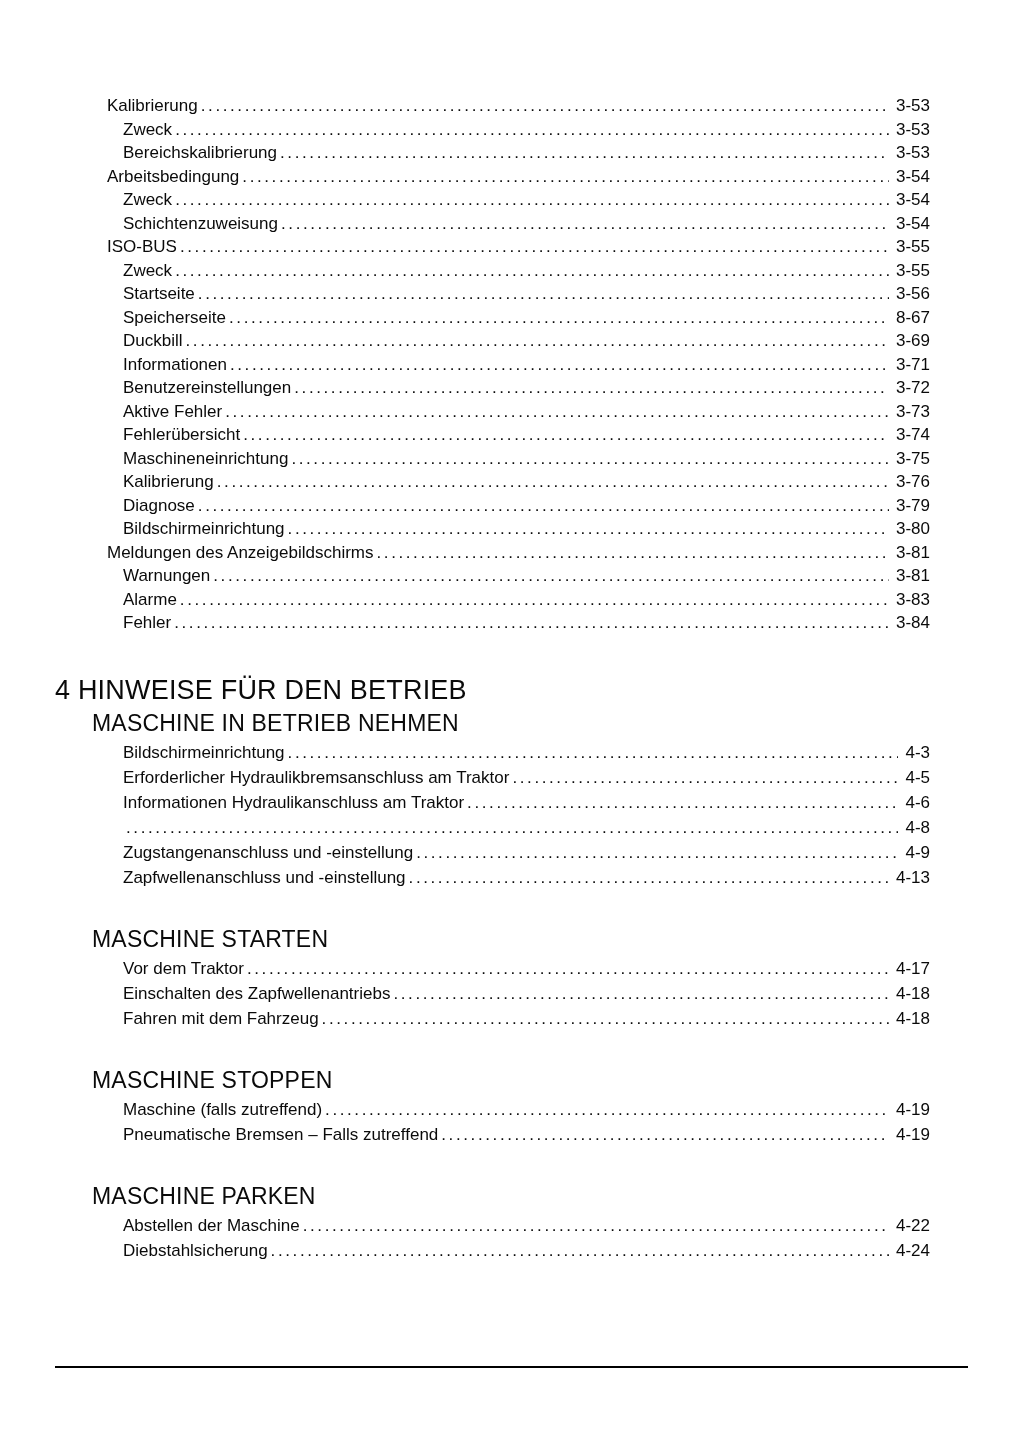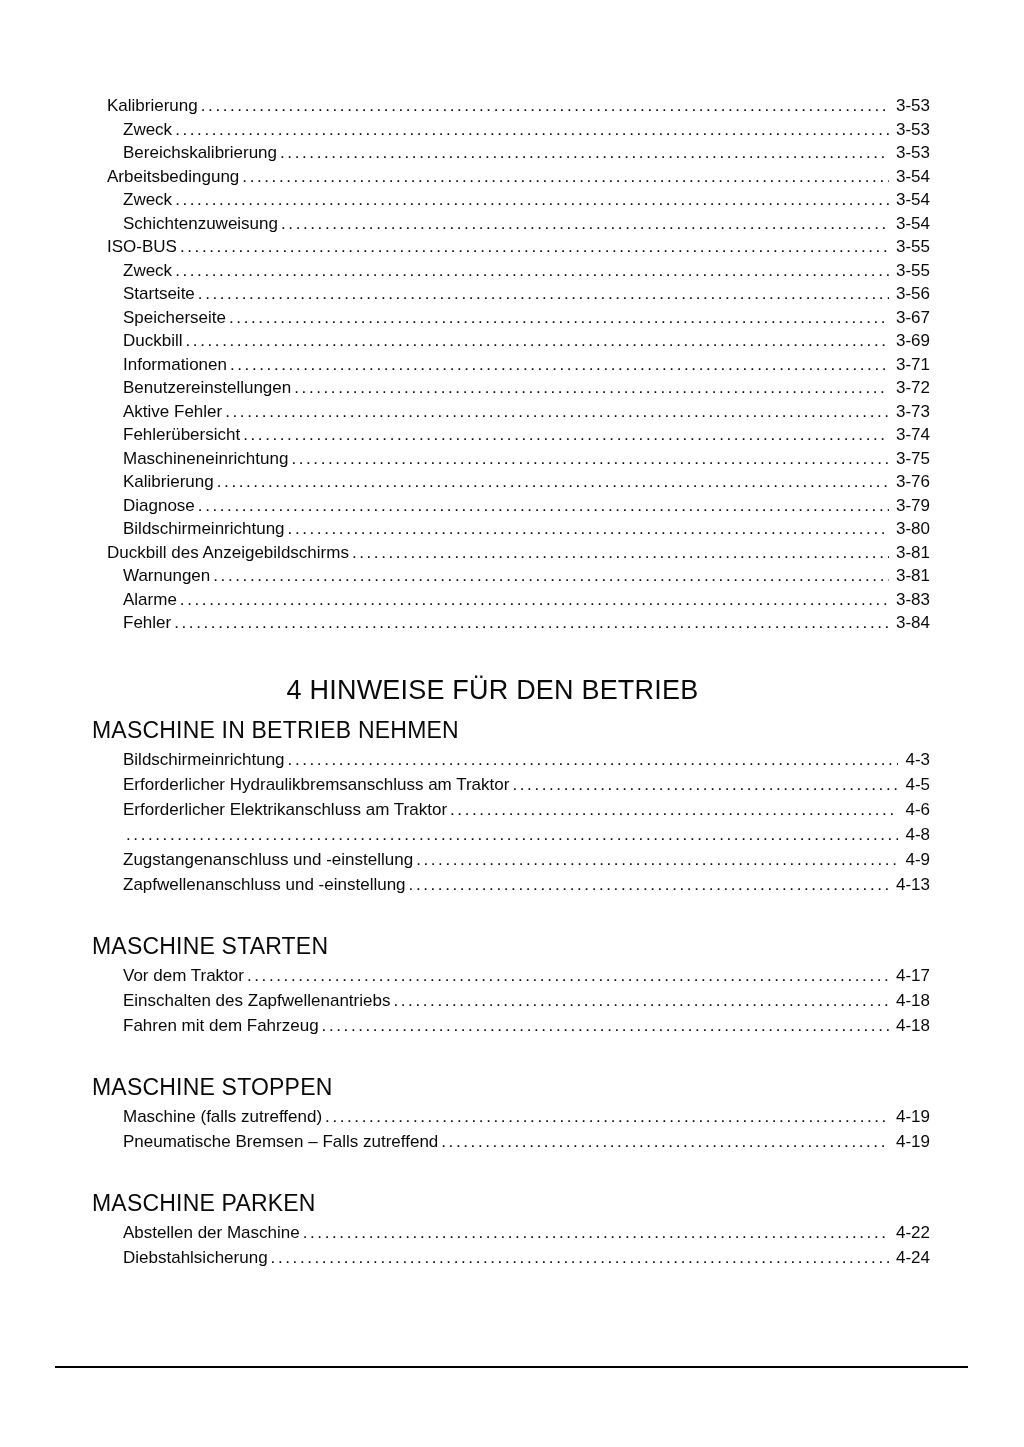--- a/index.html
+++ b/index.html
@@ -51,24 +51,23 @@
     padding-left: 68px;
     line-height: 25px;
   }
 
   
   .chapter-heading {
     font-size: 27px;
     font-weight: normal;
     letter-spacing: 0.2px;
     margin: 40px 0 0 0;
-    text-align: center;
   }
   .sections > section.section { margin-top: 36px; }
-  .sections > section.section:nth-of-type(1) { margin-top: 11px; }
+  .sections > section.section:nth-of-type(1) { margin-top: 4px; }
   .section-heading {
     font-size: 23px;
     font-weight: normal;
     letter-spacing: 0.2px;
     margin: 0 0 3px 37px;
   }
 
   
   .bottom-rule {
     position: absolute;
@@ -136,21 +135,21 @@
       <div class="toc-entry level-2">
         <span class="toc-title">Startseite</span>
         <span class="leader"></span>
         <span class="toc-page">3-56</span>
       </div>
 
 
       <div class="toc-entry level-2">
         <span class="toc-title">Speicherseite</span>
         <span class="leader"></span>
-        <span class="toc-page">3-67</span>
+        <span class="toc-page">8-67</span>
       </div>
 
       <div class="toc-entry level-2">
         <span class="toc-title">Duckbill</span>
         <span class="leader"></span>
         <span class="toc-page">3-69</span>
       </div>
 
       <div class="toc-entry level-2">
         <span class="toc-title">Informationen</span>
@@ -194,21 +193,21 @@
         <span class="toc-page">3-79</span>
       </div>
 
       <div class="toc-entry level-2">
         <span class="toc-title">Bildschirmeinrichtung</span>
         <span class="leader"></span>
         <span class="toc-page">3-80</span>
       </div>
 
       <div class="toc-entry level-1">
-        <span class="toc-title">Duckbill des Anzeigebildschirms</span>
+        <span class="toc-title">Meldungen des Anzeigebildschirms</span>
         <span class="leader"></span>
         <span class="toc-page">3-81</span>
       </div>
 
       <div class="toc-entry level-2">
         <span class="toc-title">Warnungen</span>
         <span class="leader"></span>
         <span class="toc-page">3-81</span>
       </div>
 
@@ -240,21 +239,21 @@
               <span class="toc-page">4-3</span>
             </div>
 
             <div class="toc-entry">
               <span class="toc-title">Erforderlicher Hydraulikbremsanschluss am Traktor</span>
               <span class="leader"></span>
               <span class="toc-page">4-5</span>
             </div>
 
             <div class="toc-entry">
-              <span class="toc-title">Erforderlicher Elektrikanschluss am Traktor</span>
+              <span class="toc-title">Informationen Hydraulikanschluss am Traktor</span>
               <span class="leader"></span>
               <span class="toc-page">4-6</span>
             </div>
 
             <div class="toc-entry">
               <span class="leader"></span>
               <span class="toc-page">4-8</span>
             </div>
 
             <div class="toc-entry">

